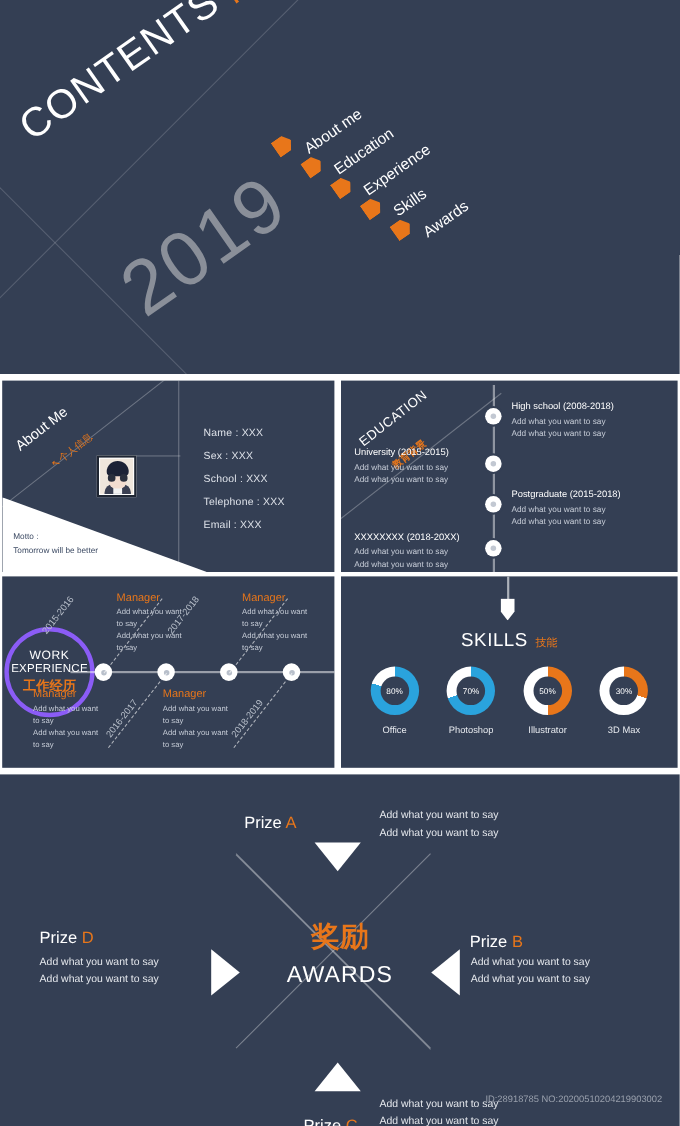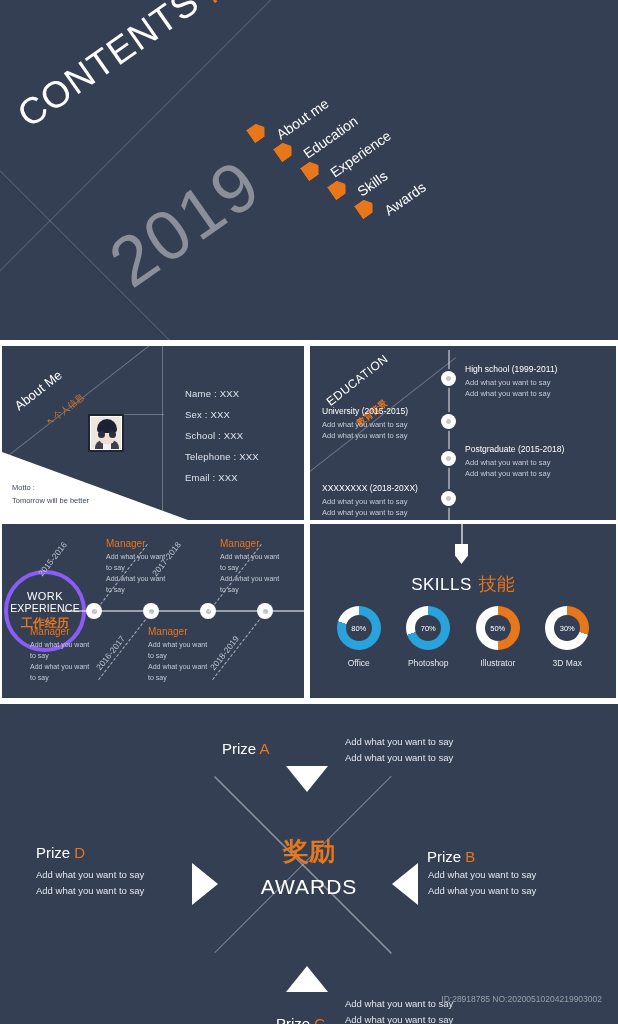--- a/index.html
+++ b/index.html
@@ -169,21 +169,21 @@
   .work-entry .ln{ font-size:7px; color:#c5cbd6; line-height:1.55; }
 
   
   .skill-pin{ position:absolute; left:151px; top:0; width:1.5px; height:22px; background:rgba(255,255,255,0.6); }
   .skill-pin-head{
     position:absolute; left:145px; top:20px; width:13px; height:20px; background:#ffffff;
     clip-path:polygon(0 0, 100% 0, 100% 58%, 50% 100%, 0 58%);
   }
   .skill-head{ position:absolute; left:0; right:0; top:48px; text-align:center; }
   .skill-head .en{ font-size:17px; color:#ffffff; letter-spacing:.5px; }
-  .skill-head .cn{ font-size:18px; color:#e8761a; margin-left:7px; font-family:"DejaVu Sans",sans-serif; }
+  .skill-head .cn{ font-size:10px; color:#e8761a; margin-left:7px; font-family:"DejaVu Sans",sans-serif; }
   .rings{ position:absolute; left:0; right:0; top:82px; display:flex; justify-content:space-around; padding:0 14px; }
   .ring-cell{ width:62px; text-align:center; }
   .ring{
     position:relative; width:44px; height:44px; border-radius:50%;
     margin:0 auto 8px auto;
   }
   .ring .hole{
     position:absolute; left:9px; top:9px; width:26px; height:26px;
     border-radius:50%; background:#343f54;
     display:flex; align-items:center; justify-content:center;
@@ -295,21 +295,21 @@
       <div class="edu-title">EDUCATION</div>
       <div class="edu-sub">教育背景</div>
       <div class="edu-axis"></div>
 
       <div class="edu-dot" style="top:25px;"></div>
       <div class="edu-dot" style="top:68px;"></div>
       <div class="edu-dot" style="top:105px;"></div>
       <div class="edu-dot" style="top:145px;"></div>
 
       <div class="edu-entry right" style="top:18px;">
-        <div class="head">High school (1999-2011)</div>
+        <div class="head">High school (2008-2018)</div>
         <div class="ln">Add what you want to say</div>
         <div class="ln">Add what you want to say</div>
       </div>
       <div class="edu-entry left" style="top:60px;">
         <div class="head">University (2015-2015)</div>
         <div class="ln">Add what you want to say</div>
         <div class="ln">Add what you want to say</div>
       </div>
       <div class="edu-entry right" style="top:98px;">
         <div class="head">Postgraduate (2015-2018)</div>

